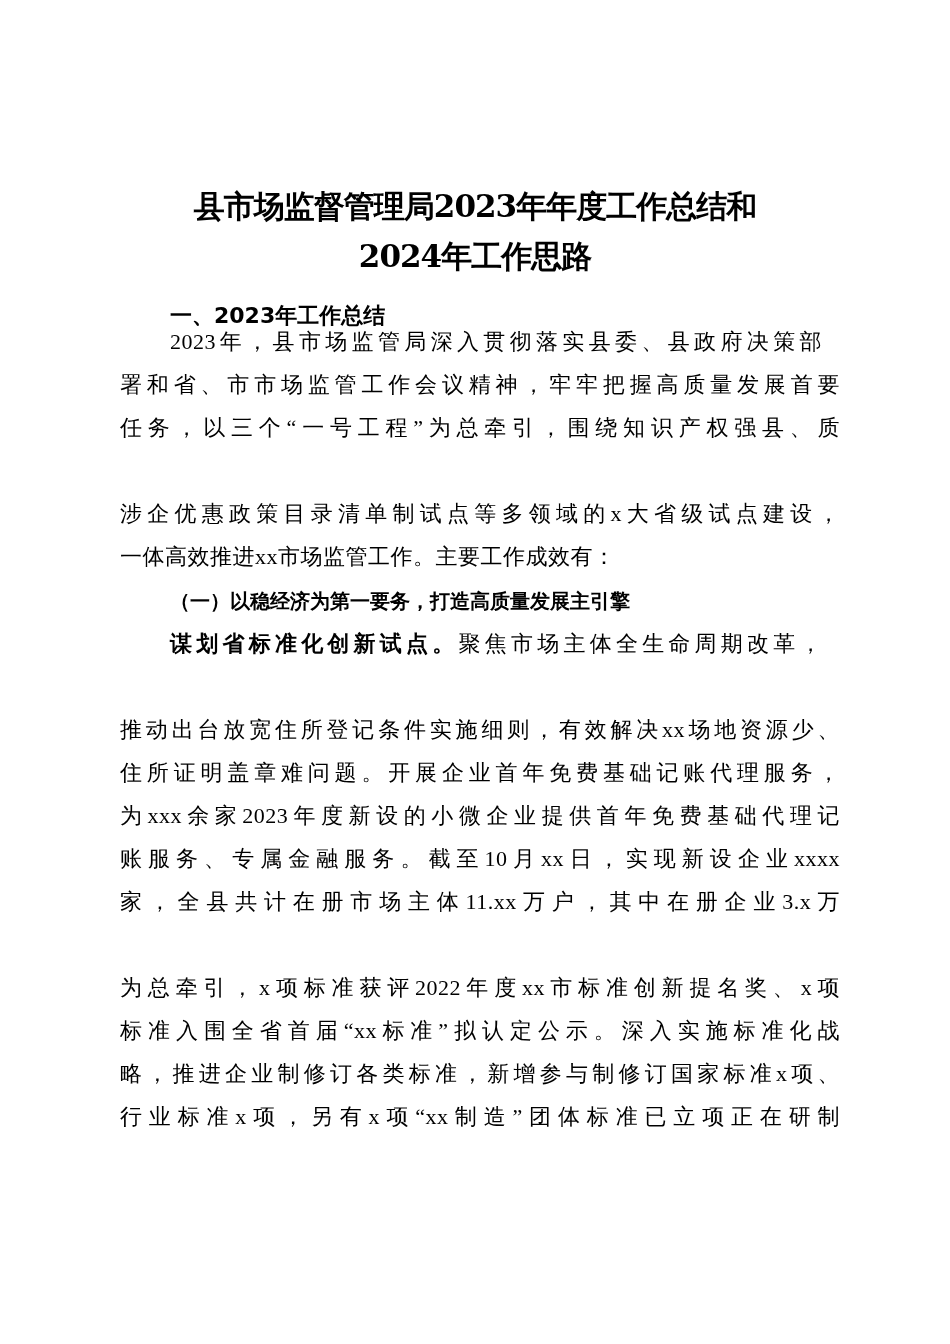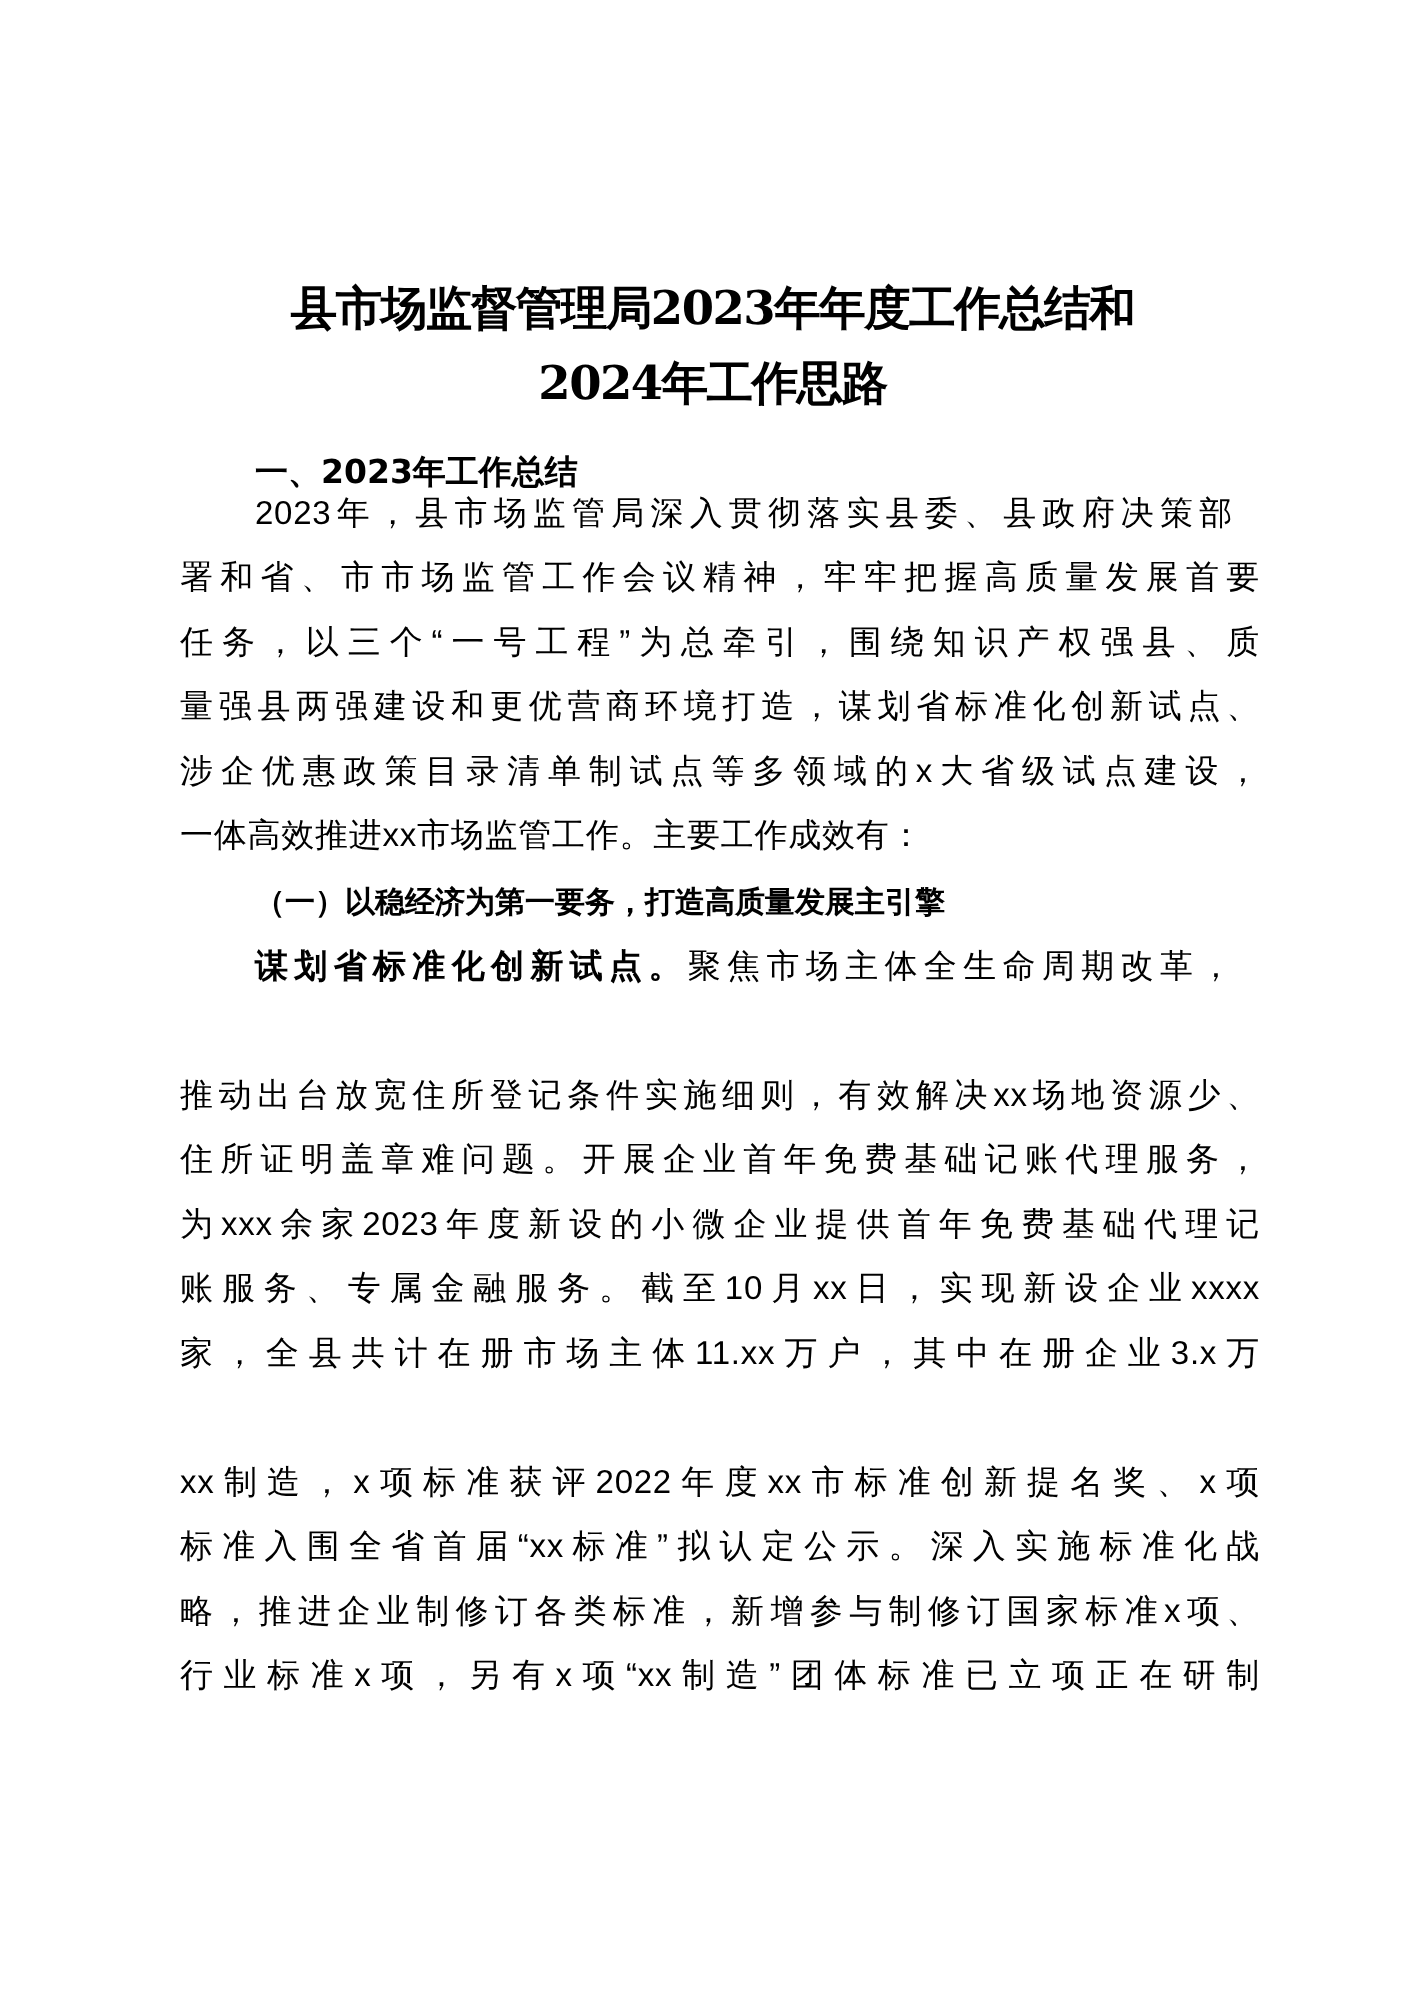--- a/index.html
+++ b/index.html
@@ -42,21 +42,21 @@
       top: 296px;
       font-family: "DejaVu Sans", "Liberation Sans", sans-serif;
       font-weight: bold;
       font-size: 22px;
       line-height: 40px;
     }
     .line {
       position: absolute;
       left: 120px;
       width: 720px;
-      font-family: Liberation Sans, sans-serif;
+      font-family: Liberation Serif, serif;
       font-size: 22px;
       line-height: 40px;
       white-space: nowrap;
       text-align: justify;
       text-align-last: justify;
       letter-spacing: 0.5px;
     }
     .line.indent { left: 170px; width: 652px; }
     .line.last { text-align-last: left; }
     .h2 {
@@ -76,30 +76,29 @@
 <div class="page">
 
   <div class="title l1">县市场监督管理局2023年年度工作总结和</div>
   <div class="title l2">2024年工作思路</div>
 
   <div class="h1">一、2023年工作总结</div>
 
   <div class="line indent" style="top:322px">2023年，县市场监管局深入贯彻落实县委、县政府决策部</div>
   <div class="line" style="top:365px">署和省、市市场监管工作会议精神，牢牢把握高质量发展首要</div>
   <div class="line" style="top:408px">任务，以三个“一号工程”为总牵引，围绕知识产权强县、质</div>
-  <div class="line" style="top:451px">量强县两强建设和更优营商环境打造，谋划省标准化创新试点、</div>
   <div class="line" style="top:494px">涉企优惠政策目录清单制试点等多领域的x大省级试点建设，</div>
   <div class="line last" style="top:537px">一体高效推进xx市场监管工作。主要工作成效有：</div>
 
   <div class="h2" style="top:581px">（一）以稳经济为第一要务，打造高质量发展主引擎</div>
 
   <div class="line indent" style="top:624px"><span class="lead">谋划省标准化创新试点。</span><span>聚焦市场主体全生命周期改革，</span></div>
   <div class="line" style="top:710px">推动出台放宽住所登记条件实施细则，有效解决xx场地资源少、</div>
   <div class="line" style="top:753px">住所证明盖章难问题。开展企业首年免费基础记账代理服务，</div>
   <div class="line" style="top:796px">为xxx余家2023年度新设的小微企业提供首年免费基础代理记</div>
   <div class="line" style="top:839px">账服务、专属金融服务。截至10月xx日，实现新设企业xxxx</div>
   <div class="line" style="top:882px">家，全县共计在册市场主体11.xx万户，其中在册企业3.x万</div>
-  <div class="line" style="top:968px">xx制造，x项标准获评2022年度xx市标准创新提名奖、x项</div>
+  <div class="line" style="top:968px">为总牵引，x项标准获评2022年度xx市标准创新提名奖、x项</div>
   <div class="line" style="top:1011px">标准入围全省首届“xx标准”拟认定公示。深入实施标准化战</div>
   <div class="line" style="top:1054px">略，推进企业制修订各类标准，新增参与制修订国家标准x项、</div>
   <div class="line" style="top:1097px">行业标准x项，另有x项“xx制造”团体标准已立项正在研制</div>
 
 </div>
 
 </body></html>

